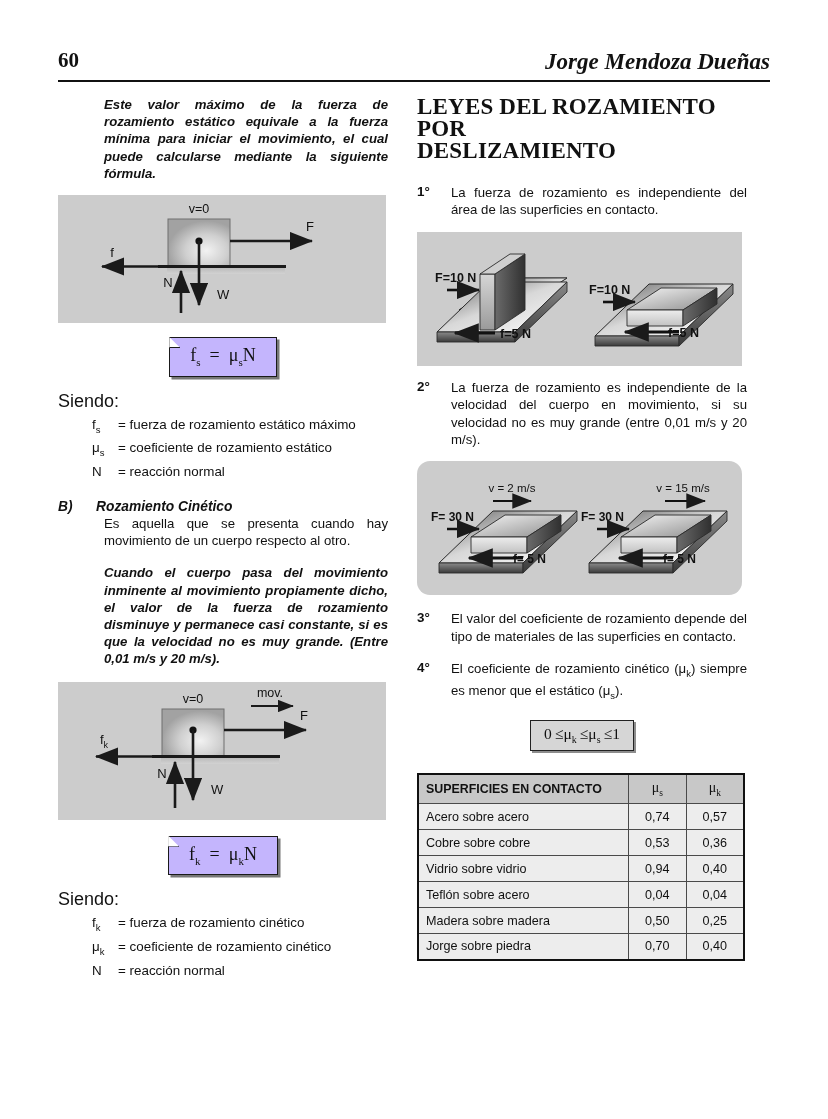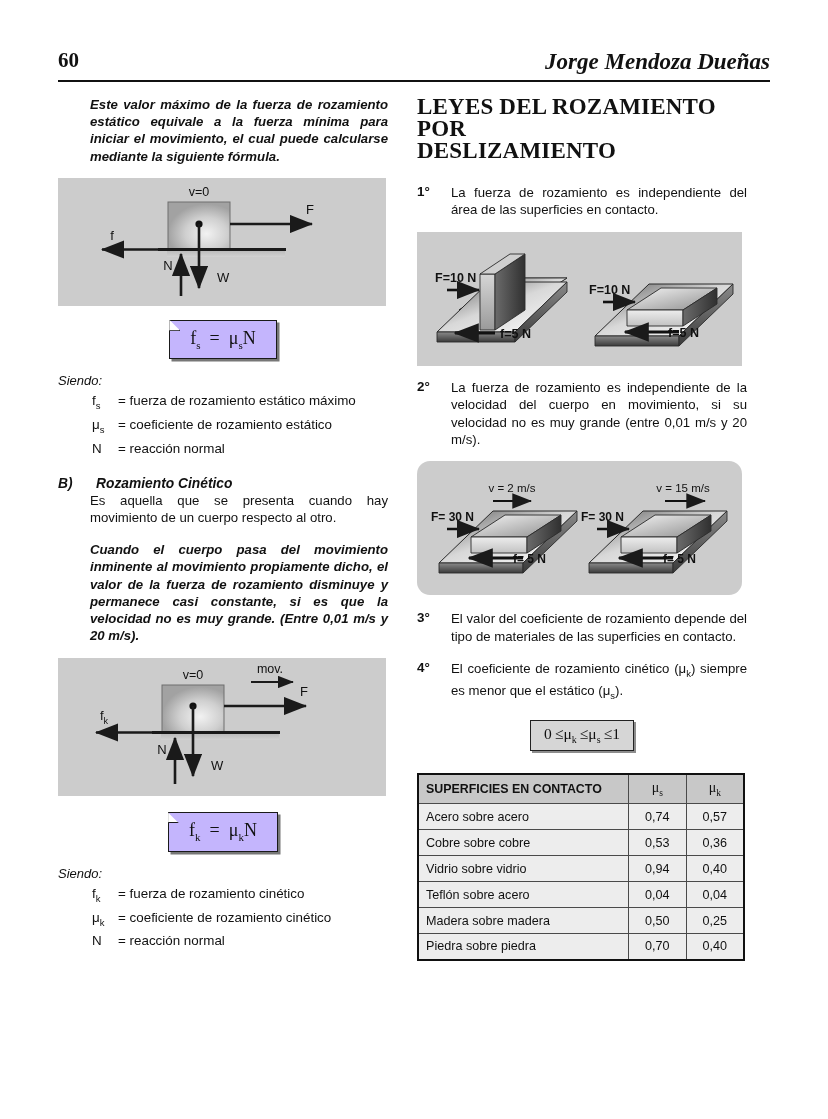--- a/index.html
+++ b/index.html
@@ -35,21 +35,21 @@
 
   
   .col-left  { position:absolute; left:58px;  top:96px; width:330px; }
   .col-right { position:absolute; left:417px; top:96px; width:330px; }
 
   .para {
     font-size:13.2px; line-height:17.2px;
     text-align:justify;
   }
   .para.ital { font-style:italic; font-weight:600; }
-  .indent { margin-left:32px; }
+  .indent { margin-left:46px; }
 
   
   .panel {
     background:#cccccc;
     position:relative;
     overflow:hidden;
   }
   .panel svg { display:block; }
 
   
@@ -70,21 +70,21 @@
     background:#fff;
     border-right:1.4px solid #1a1a1a;
     border-bottom:1.4px solid #1a1a1a;
     transform: skewX(0deg);
     clip-path: polygon(0 0, 100% 100%, 0 100%);
   }
   .fml { font-family:"Liberation Serif", serif; font-size:18px; white-space:nowrap; }
   .fml sub { font-size:11px; }
 
   
-  .siendo { font-size:13px; margin-top:14px;font-style:italic; }
+  .siendo { font-size:18px; margin-top:14px; }
   .defs { margin-left:34px; margin-top:3px; }
   .def-row { display:flex; font-size:13.4px; line-height:19px; white-space:nowrap; }
   .def-sym { width:26px; flex:none; }
   .def-sym sub { font-size:9.5px; }
 
   
   .sec-head { display:flex; font-size:13.8px; font-weight:bold; font-style:italic; }
   .sec-letter { width:38px; flex:none; }
 
   
@@ -453,20 +453,20 @@
             <td>Teflón sobre acero</td>
             <td class="val">0,04</td>
             <td class="val">0,04</td>
           </tr>
           <tr>
             <td>Madera sobre madera</td>
             <td class="val">0,50</td>
             <td class="val">0,25</td>
           </tr>
           <tr>
-            <td>Piedra sobre piedra</td>
+            <td>Jorge sobre piedra</td>
             <td class="val">0,70</td>
             <td class="val">0,40</td>
           </tr>
         </tbody>
     </table>
   </div>
 </div>
 
 </body></html>

